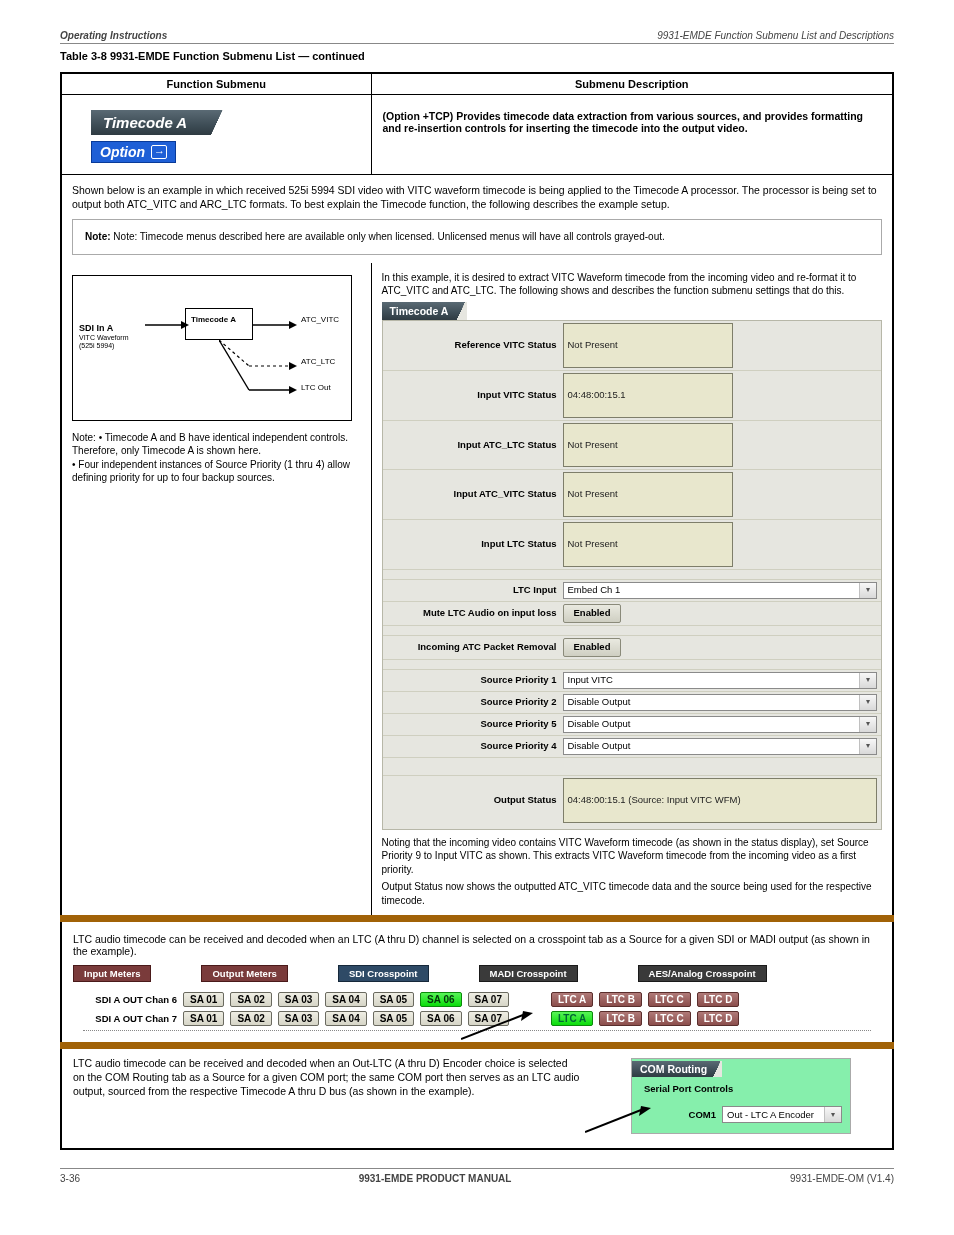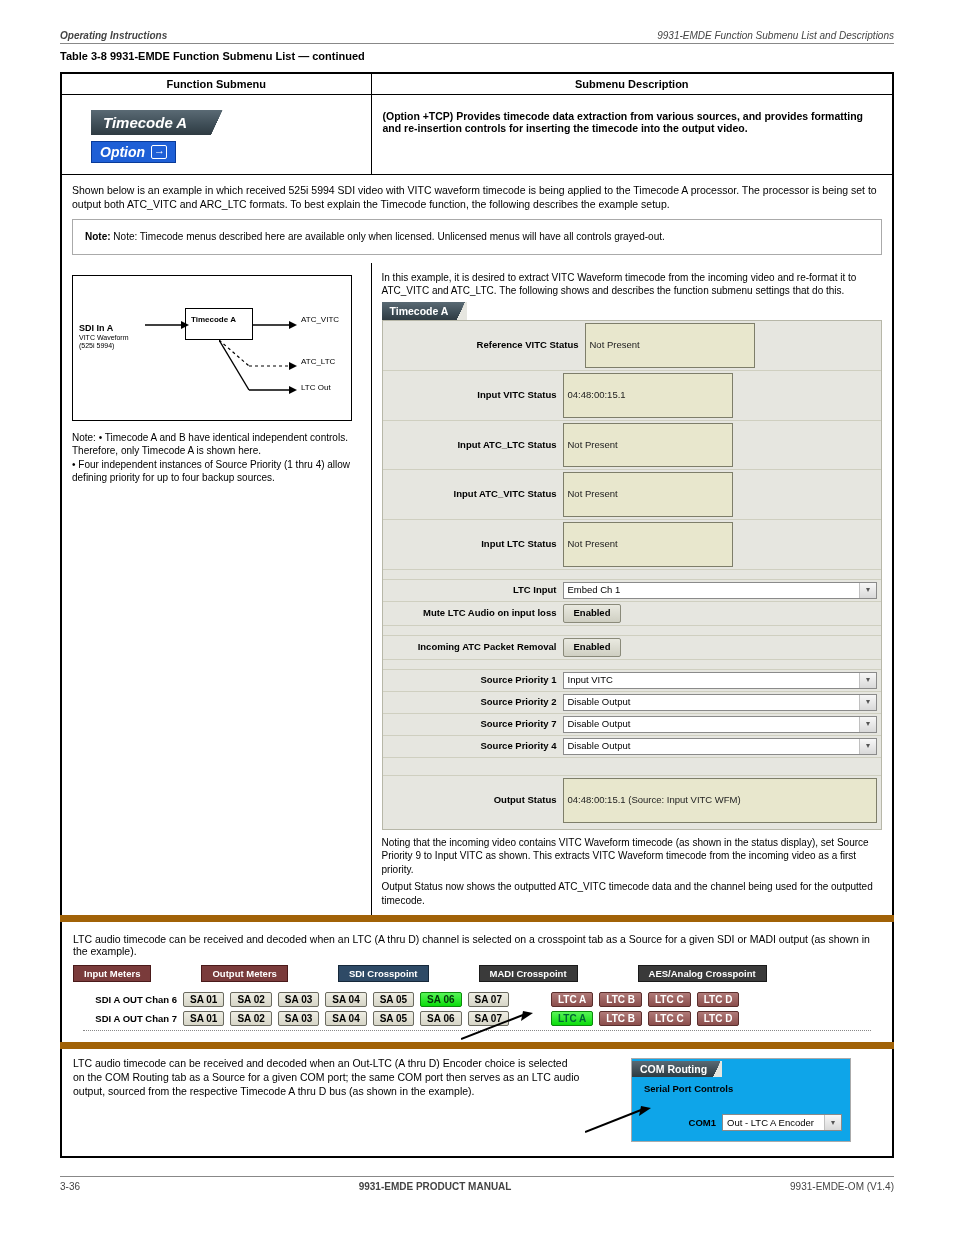--- a/index.html
+++ b/index.html
@@ -65,21 +65,21 @@
   .status-panel { width:100%; }
   .sp-tab {
     background: linear-gradient(#5a6a74,#3e4d56 60%,#2f3b42);
     color:#fff; font-weight:bold; font-size:10.5px; padding:2px 18px 2px 8px;
     display:inline-block; position:relative; margin-bottom:0;
   }
   .sp-tab::after{ content:""; position:absolute; right:-1px; top:0; bottom:0; width:12px;
     background: linear-gradient(115deg, transparent 49%, #e6e6e0 50%); }
   .sp-body { border:1px solid #b7b7a8; background:#e6e6e0; padding:0 0 4px 0; }
   .sp-row { display:flex; align-items:center; border-top:1px solid #cfcfc0; }
-  .sp-row:first-child { border-top:none;margin-left:22px; }
+  .sp-row:first-child { border-top:none; }
   .sp-lab { width:180px; text-align:right; font-size:9.5px; font-weight:bold; padding:3px 6px 3px 0; }
   .sp-val { flex:1; padding:2px 4px 2px 0; }
   .ro-box {
     background:#e8e7cd; border:1px solid #7e7e6a; width:170px;
     font-size:9.5px; padding:15px 4px; color:#222;
   }
   .ro-box.wide { width: 100%; }
   .dd-box {
     background:#fff; border:1px solid #8a8a8a; display:flex; align-items:center;
     font-size:9.5px; height:17px;
@@ -119,30 +119,30 @@
   .pill.green { background:linear-gradient(#58f558,#0bdc0b); border-color:#0a8a0a; color:#02350a;}
   .pill.tc {
     background:linear-gradient(#b07a78,#8b4e4c); color:#fff; border-color:#5a2e2c;
     min-width:32px;
   }
   .pill.tc.green { background:linear-gradient(#58f558,#0bdc0b); color:#063; border-color:#0a8a0a;}
   .dots-line { border-bottom:1px dotted #888; margin:2px 0;}
   .arrow-note { position:relative; }
   .arrow-note svg{ position:absolute; }
   
-  .com-panel { width:220px; border:1px solid #aaa; background:#0ea5e9; margin:0 auto; }
+  .com-panel { width:220px; border:1px solid #aaa; background:#86efac; margin:0 auto; }
   .com-tab {
     background: linear-gradient(#5a6a74,#3e4d56 60%,#2f3b42);
     color:#fff; font-weight:bold; font-size:10.5px; padding:2px 14px 2px 8px;
     display:inline-block; position:relative;
   }
   .com-tab::after{ content:""; position:absolute; right:-1px; top:0; bottom:0; width:10px;
     background: linear-gradient(115deg, transparent 49%, #e6e6e0 50%); }
   .com-body { padding:4px 8px 10px 8px;}
-  .com-sub { font-size:9.5px; font-weight:bold; margin:2px 0 20px 4px;}
+  .com-sub { font-size:9.5px; font-weight:bold; margin:2px 0 12px 4px;}
   .com-row { display:flex; align-items:center; gap:6px; justify-content:flex-end;}
   .com-row .lab{ font-size:9.5px; font-weight:bold;}
   .com-row .dd-box{ width:120px;}
   .com-text { font-size:10.5px; padding:6px 10px 4px 10px; line-height:1.35;}
   .footer-bar { border-top:1px solid #888; margin-top:18px; padding-top:4px; display:flex; justify-content:space-between; font-size:10px; color:#444;}
   .table-caption { font-size:11px; margin:6px 0 10px 0;}
 </style>
 </head>
 <body>
 
@@ -294,21 +294,21 @@
             <div class="sp-row">
               <div class="sp-lab">Source Priority 2</div>
               <div class="sp-val">
                     <div class="dd-box">
                       <span class="dd-text">Disable Output</span>
                       <span class="dd-caret">▾</span>
                     </div>
                   </div>
             </div>
             <div class="sp-row">
-              <div class="sp-lab">Source Priority 7</div>
+              <div class="sp-lab">Source Priority 5</div>
               <div class="sp-val">
                     <div class="dd-box">
                       <span class="dd-text">Disable Output</span>
                       <span class="dd-caret">▾</span>
                     </div>
                   </div>
             </div>
             <div class="sp-row">
               <div class="sp-lab">Source Priority 4</div>
               <div class="sp-val">
@@ -321,21 +321,21 @@
             <div class="sp-gap" style="height:18px;"></div>
             <div class="sp-row">
               <div class="sp-lab">Output Status</div>
               <div class="sp-val">
                     <div class="ro-box wide">04:48:00:15.1 (Source: Input VITC WFM)</div>
                   </div>
             </div>
           </div>
         </div>
         <div style="font-size:10px; margin-top:6px;">Noting that the incoming video contains VITC Waveform timecode (as shown in the status display), set Source Priority 9 to Input VITC as shown. This extracts VITC Waveform timecode from the incoming video as a first priority.</div>
-        <div style="font-size:10px; margin-top:4px;">Output Status now shows the outputted ATC_VITC timecode data and the channel being used for the outputted timecode.</div>
+        <div style="font-size:10px; margin-top:4px;">Output Status now shows the outputted ATC_VITC timecode data and the source being used for the respective timecode.</div>
       </td>
     </tr>
 
     <tr class="ltc-row-sep">
           <td colspan="2">
       <div class="ltc-desc">LTC audio timecode can be received and decoded when an LTC (A thru D) channel is selected on a crosspoint tab as a Source for a given SDI or MADI output (as shown in the example).</div>
       <div style="padding:0 10px;">
         <div class="xp-bar">
           <div class="xp-tab">Input Meters</div>
           <div style="width:26px;"></div>

